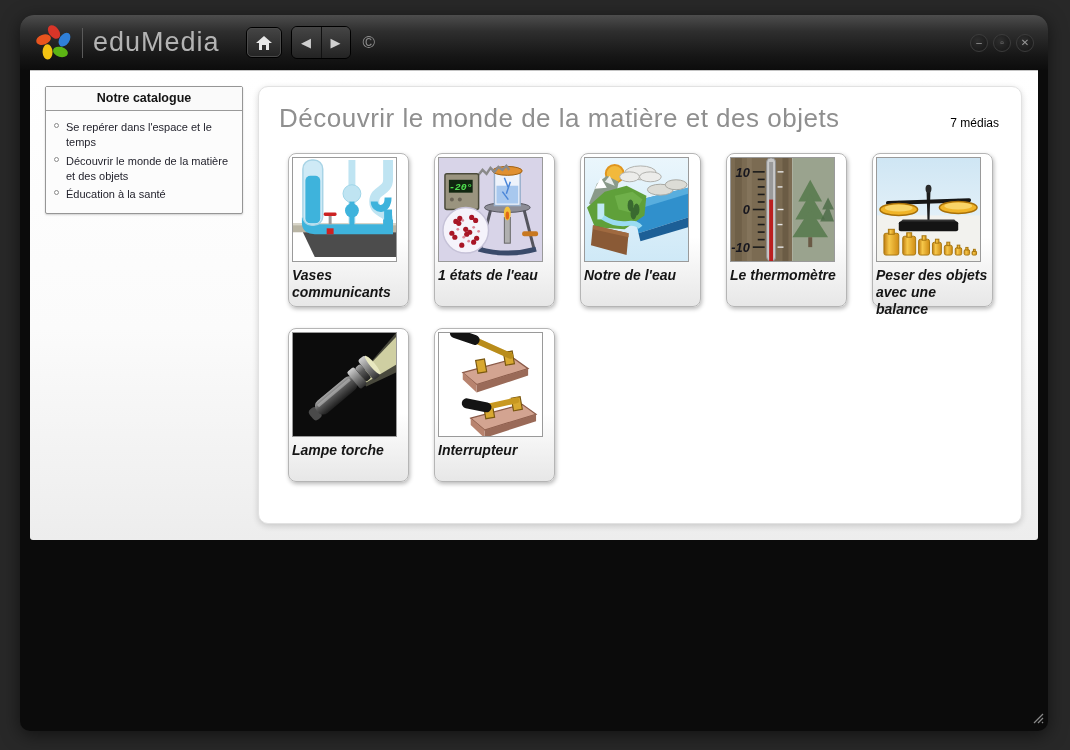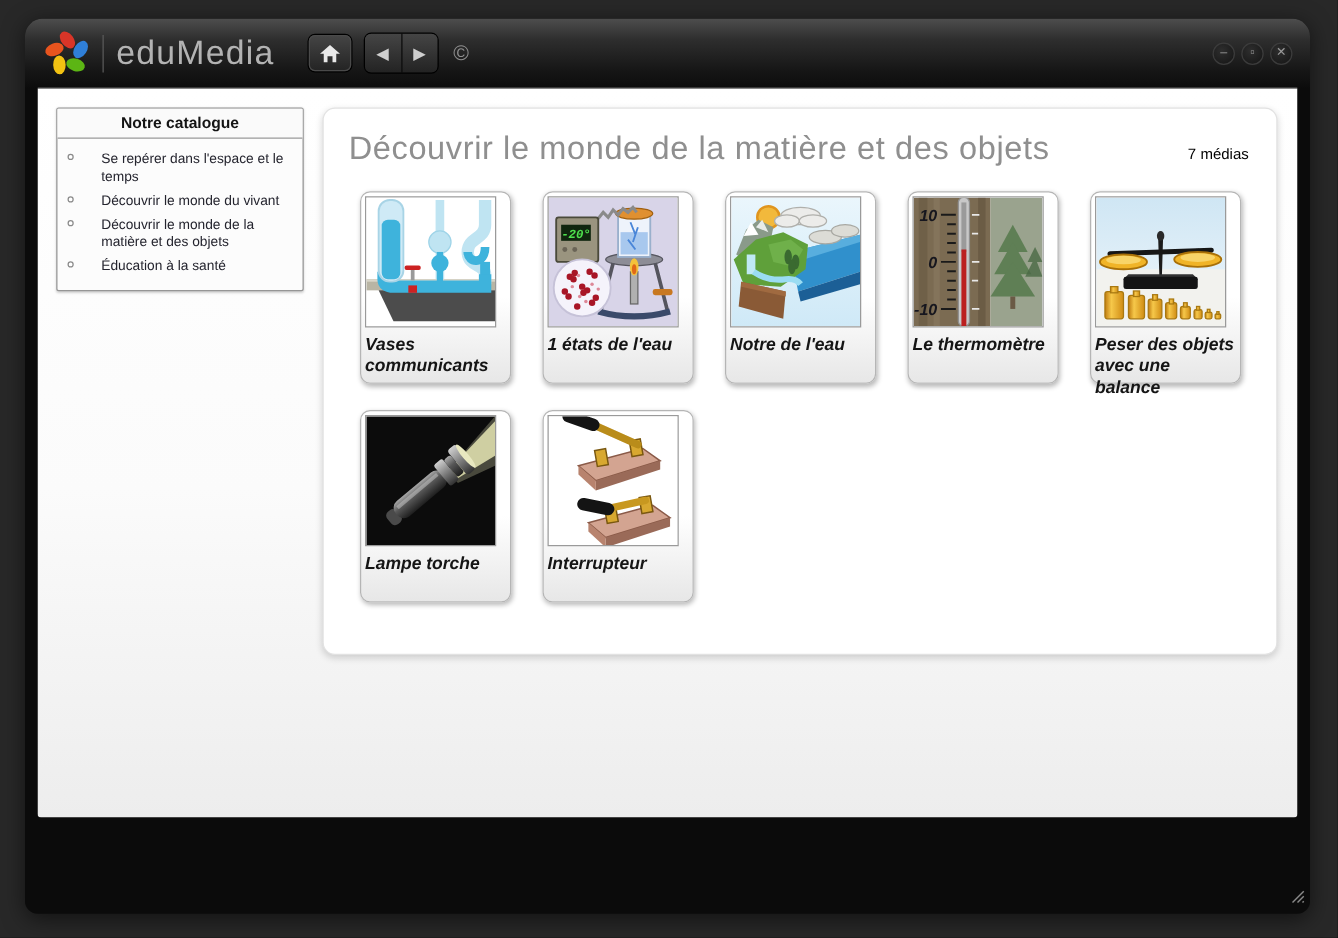--- a/index.html
+++ b/index.html
@@ -35,37 +35,37 @@
   .copyright { color:#8f8f8f; font-size:17px; }
   .win-controls { margin-left:auto; display:flex; gap:5px; align-items:center; }
   .win-ctl {
     width:18px; height:18px; border-radius:50%;
     background:radial-gradient(circle at 40% 35%, #2e2e2e, #141414);
     border:1px solid #3c3c3c; color:#9a9a9a; font-size:10px; line-height:16px;
     text-align:center; cursor:pointer;
   }
 
   .content {
-    position:absolute; left:10px; top:55px; width:1008px; height:584px;
+    position:absolute; left:10px; top:55px; width:1008px; height:470px;
     background:linear-gradient(180deg,#ffffff 0%,#fbfbfb 55%,#ededed 100%);
     border-top:1px solid #c4c4c4; border-radius:0 0 3px 3px;
   }
 
   
   .catalogue-box {
     position:absolute; left:15px; top:15px; width:198px;
     background:#fcfcfc; border:1px solid #969696; border-radius:2px;
     box-shadow:0 1px 2px rgba(0,0,0,0.18);
   }
   .catalogue-title {
     text-align:center; font-size:12.5px; font-weight:bold; color:#141414;
     padding:4px 0 5px; border-bottom:1px solid #9a9a9a; background:#fafafa;
   }
   .catalogue-list { list-style:none; padding:7px 8px 9px 8px; }
-  .catalogue-item { display:flex; gap:22px; font-size:11px; color:#24242e;
+  .catalogue-item { display:flex; gap:7px; font-size:11px; color:#24242e;
     line-height:1.35; padding:2px 0; cursor:pointer; }
   .bullet { flex:0 0 auto; width:5px; height:5px; border:1px solid #8a8a8a;
     border-radius:50%; margin-top:3px; background:#fff; }
 
   
   .media-panel {
     position:absolute; left:228px; top:15px; width:764px; height:438px;
     background:#ffffff; border:1px solid #e2e2e2; border-radius:10px;
     box-shadow:0 2px 6px rgba(0,0,0,0.16);
   }
@@ -141,24 +141,20 @@
   </div>
 
   <div class="content">
 
     <div class="catalogue-box">
       <div class="catalogue-title">Notre catalogue</div>
       <ul class="catalogue-list">
         <li class="catalogue-item">
           <span class="bullet"></span>
           <span>Se repérer dans l'espace et le temps</span>
-        </li>
-        <li class="catalogue-item">
-          <span class="bullet"></span>
-          <span>Découvrir le monde du vivant</span>
         </li>
         <li class="catalogue-item">
           <span class="bullet"></span>
           <span>Découvrir le monde de la matière et des objets</span>
         </li>
         <li class="catalogue-item">
           <span class="bullet"></span>
           <span>Éducation à la santé</span>
         </li>
       </ul>

